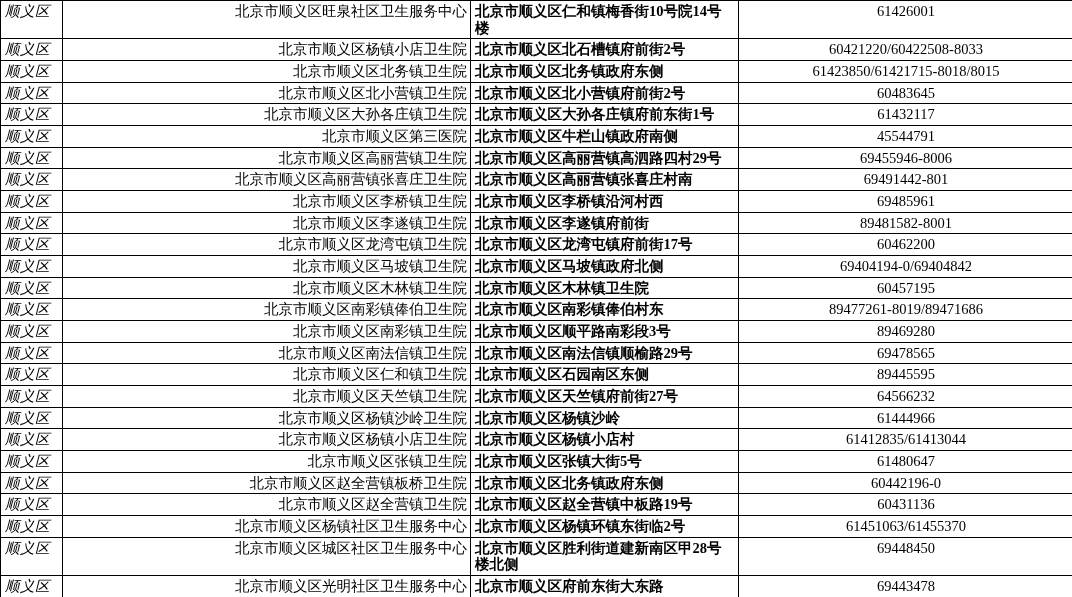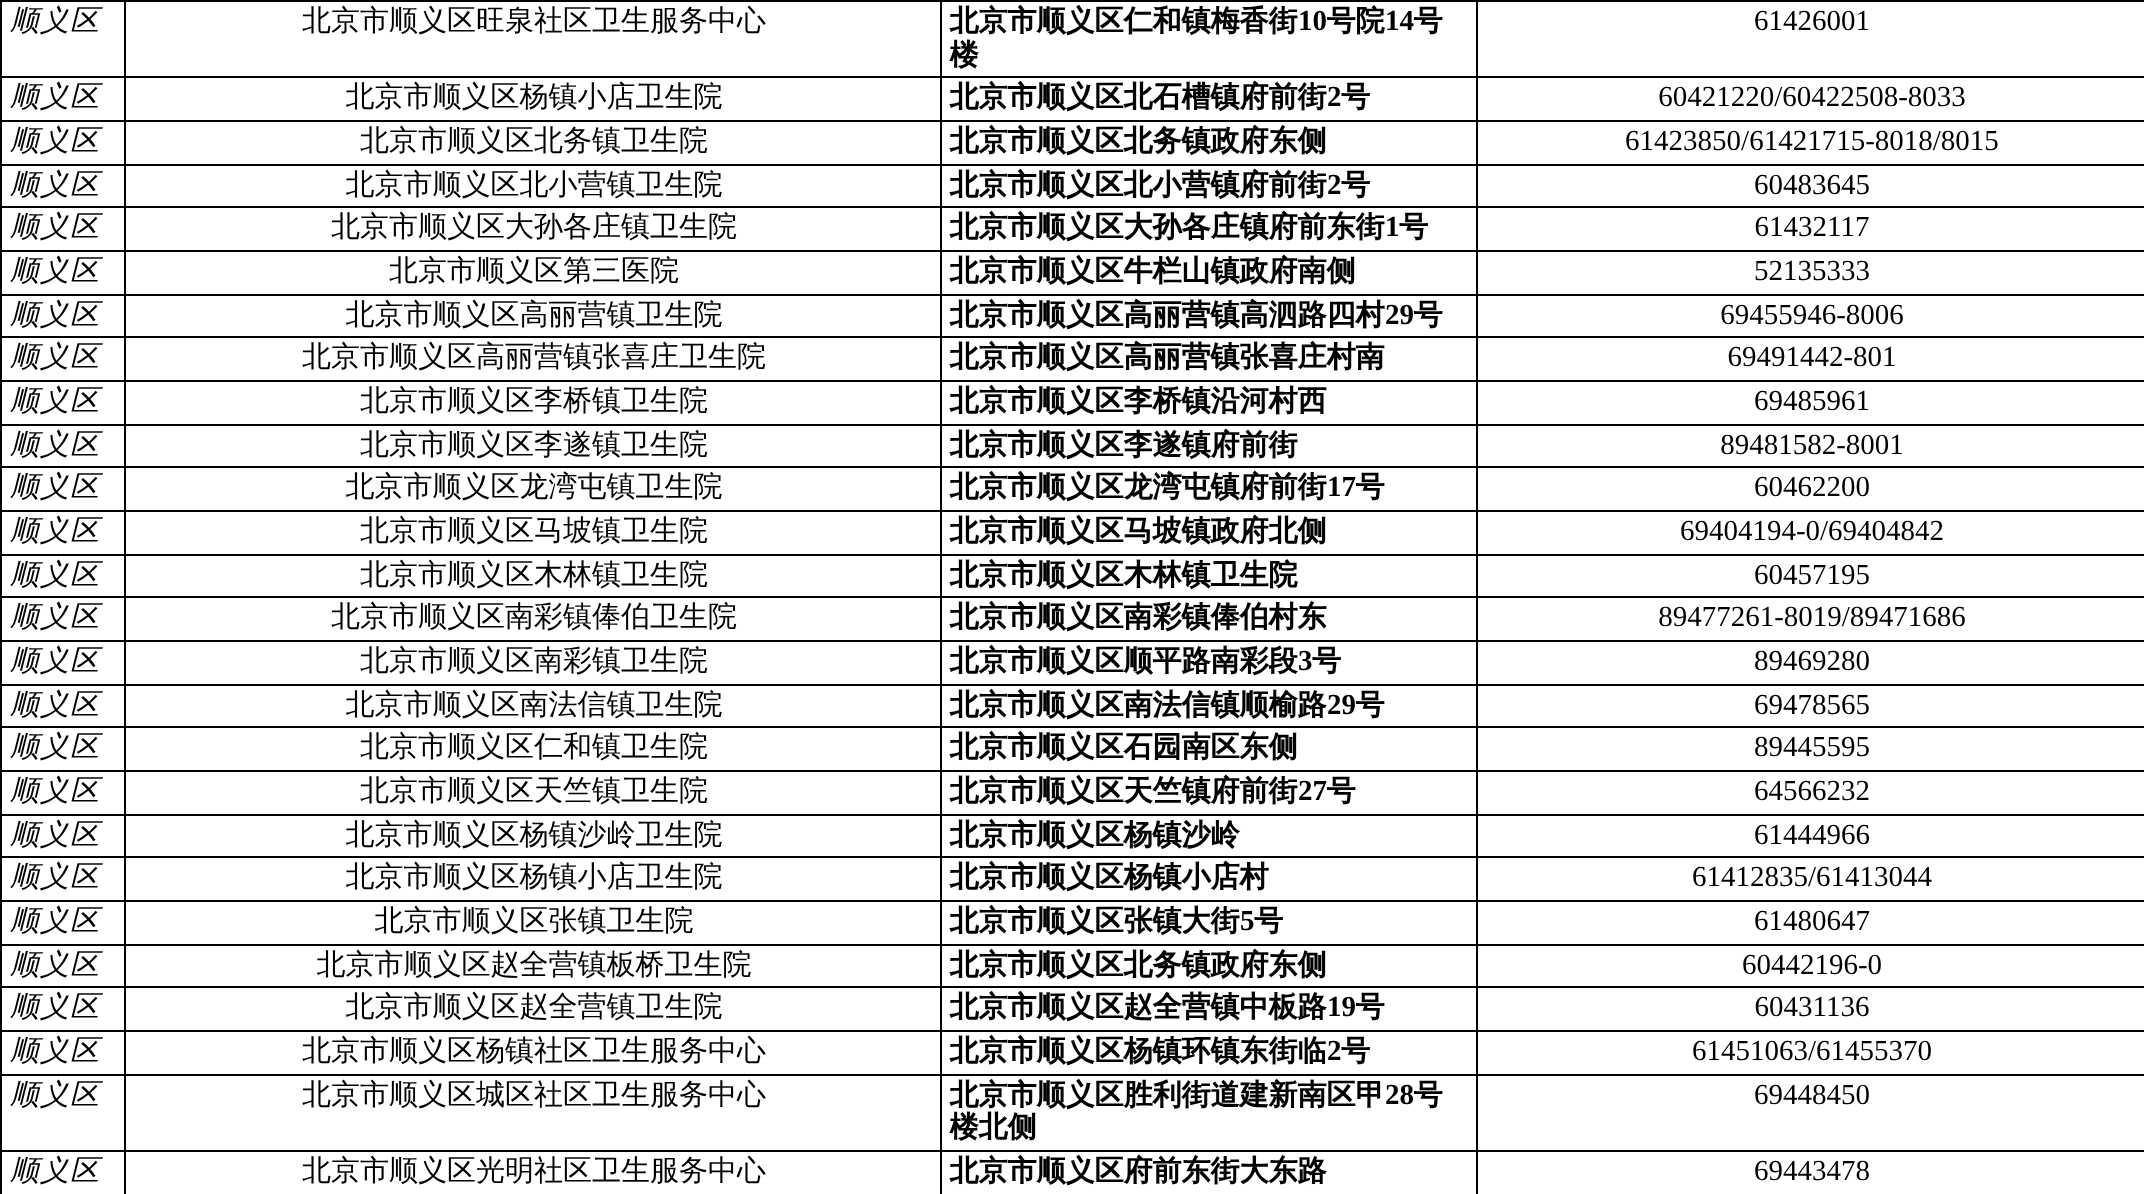--- a/index.html
+++ b/index.html
@@ -26,21 +26,21 @@
   table.facility-table col.c2 { width: 268px; }
   table.facility-table col.c3 { width: 334px; }
   table.facility-table td {
     border: 1px solid #000000;
     padding: 2px 3px 2px 4px;
     vertical-align: top;
     word-break: break-all;
     overflow: hidden;
   }
   td.district { text-align: left; letter-spacing: 0.5px; font-style: italic; }
-  td.name { text-align: center; }
+  td.name { text-align: right; }
   td.address { text-align: left; font-weight: bold; }
   td.phone { text-align: center; font-family: "Liberation Serif", "DejaVu Serif", serif; }
 </style>
 </head>
 <body>
 
 <table class="facility-table">
   <colgroup>
     <col class="c0">
       <col class="c1">
@@ -75,21 +75,21 @@
       <tr>
         <td class="district">顺义区</td>
         <td class="name">北京市顺义区大孙各庄镇卫生院</td>
         <td class="address">北京市顺义区大孙各庄镇府前东街1号</td>
         <td class="phone">61432117</td>
       </tr>
       <tr>
         <td class="district">顺义区</td>
         <td class="name">北京市顺义区第三医院</td>
         <td class="address">北京市顺义区牛栏山镇政府南侧</td>
-        <td class="phone">52135333</td>
+        <td class="phone">45544791</td>
       </tr>
       <tr>
         <td class="district">顺义区</td>
         <td class="name">北京市顺义区高丽营镇卫生院</td>
         <td class="address">北京市顺义区高丽营镇高泗路四村29号</td>
         <td class="phone">69455946-8006</td>
       </tr>
       <tr>
         <td class="district">顺义区</td>
         <td class="name">北京市顺义区高丽营镇张喜庄卫生院</td>

